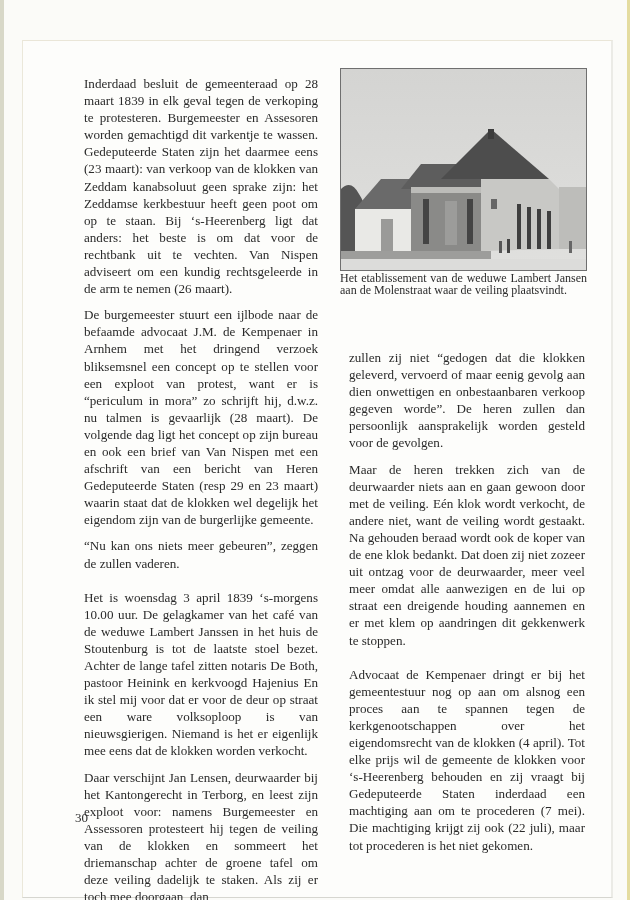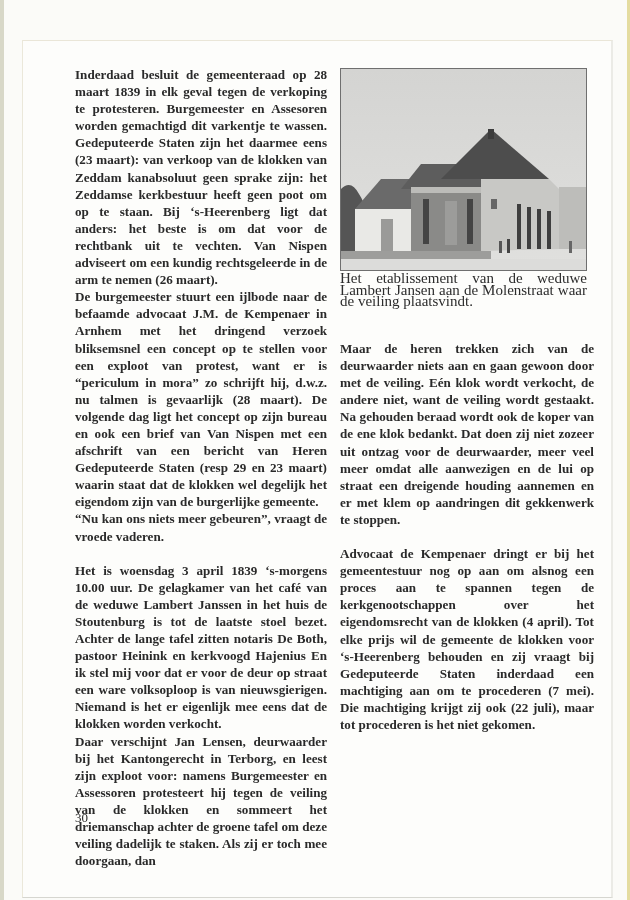--- a/index.html
+++ b/index.html
@@ -25,55 +25,55 @@
       border-left: 1px solid #ebe8da;
       border-right: 2px solid #ebebe6;
       border-bottom: 1px solid #d6d6d0;
     }
     .col {
       position: absolute;
       font-size: 13.1px;
       line-height: 17.1px;
       text-align: justify;
     }
-    .col p { margin: 0; font-weight: bold; }
+    .col p { margin: 9px; }
     .col p.gap { margin-top: 17px; }
     .col-left { left: 75px; top: 66px; width: 252px; }
     .col-right { left: 340px; top: 340px; width: 254px; }
     .page-number {
       position: absolute; left: 75px; top: 810px;
       font-size: 13px;
     }
     .figure {
       position: absolute; left: 340px; top: 68px; width: 247px;
     }
     .photo {
       width: 245px; height: 201px;
       border: 1px solid #6f6f6f;
       background: #d7d7d5;
       position: relative; overflow: hidden;
     }
     .photo svg { display: block; }
     .caption {
-      font-size: 15px; line-height: 11.5px;
+      font-size: 12px; line-height: 11.5px;
       text-align: justify; margin-top: 2px;
       color: #2c2c2c;
     }
   </style>
 </head>
 <body>
 
 <div class="left-strip"></div>
 <div class="right-strip"></div>
 <div class="page-sheet"></div>
 
 <div class="col col-left">
   <p>Inderdaad besluit de gemeenteraad op 28 maart 1839 in elk geval tegen de verkoping te protesteren. Burgemeester en Assesoren worden gemachtigd dit varkentje te wassen. Gedeputeerde Staten zijn het daarmee eens (23 maart): van verkoop van de klokken van Zeddam kanabsoluut geen sprake zijn: het Zeddamse kerkbestuur heeft geen poot om op te staan. Bij ‘s-Heerenberg ligt dat anders: het beste is om dat voor de rechtbank uit te vechten. Van Nispen adviseert om een kundig rechtsgeleerde in de arm te nemen (26 maart).</p>
   <p>De burgemeester stuurt een ijlbode naar de befaamde advocaat J.M. de Kempenaer in Arnhem met het dringend verzoek bliksemsnel een concept op te stellen voor een exploot van protest, want er is “periculum in mora” zo schrijft hij, d.w.z. nu talmen is gevaarlijk (28 maart). De volgende dag ligt het concept op zijn bureau en ook een brief van Van Nispen met een afschrift van een bericht van Heren Gedeputeerde Staten (resp 29 en 23 maart) waarin staat dat de klokken wel degelijk het eigendom zijn van de burgerlijke gemeente.</p>
-  <p>“Nu kan ons niets meer gebeuren”, vraagt de vroede vaderen.</p>
+  <p>“Nu kan ons niets meer gebeuren”, zeggen de zullen vaderen.</p>
   <p class="gap">Het is woensdag 3 april 1839 ‘s-morgens 10.00 uur. De gelagkamer van het café van de weduwe Lambert Janssen in het huis de Stoutenburg is tot de laatste stoel bezet. Achter de lange tafel zitten notaris De Both, pastoor Heinink en kerkvoogd Hajenius En ik stel mij voor dat er voor de deur op straat een ware volksoploop is van nieuwsgierigen. Niemand is het er eigenlijk mee eens dat de klokken worden verkocht.</p>
   <p>Daar verschijnt Jan Lensen, deurwaarder bij het Kantongerecht in Terborg, en leest zijn exploot voor: namens Burgemeester en Assessoren protesteert hij tegen de veiling van de klokken en sommeert het driemanschap achter de groene tafel om deze veiling dadelijk te staken. Als zij er toch mee doorgaan, dan</p>
 </div>
 
 <div class="page-number">30</div>
 
 <div class="figure">
   <div class="photo">
     <svg width="245" height="201" viewBox="0 0 245 201">
       <defs>
@@ -115,15 +115,16 @@
 
       <rect x="158" y="172" width="3" height="12" fill="#555"></rect>
       <rect x="166" y="170" width="3" height="14" fill="#444"></rect>
       <rect x="228" y="172" width="3" height="12" fill="#666"></rect>
     </svg>
   </div>
   <div class="caption">Het etablissement van de weduwe Lambert Jansen aan de Molenstraat waar de veiling plaatsvindt.</div>
 </div>
 
 <div class="col col-right">
+  <p>zullen zij niet “gedogen dat die klokken geleverd, vervoerd of maar eenig gevolg aan dien onwettigen en onbestaanbaren verkoop gegeven worde”. De heren zullen dan persoonlijk aansprakelijk worden gesteld voor de gevolgen.</p>
   <p>Maar de heren trekken zich van de deurwaarder niets aan en gaan gewoon door met de veiling. Eén klok wordt verkocht, de andere niet, want de veiling wordt gestaakt. Na gehouden beraad wordt ook de koper van de ene klok bedankt. Dat doen zij niet zozeer uit ontzag voor de deurwaarder, meer veel meer omdat alle aanwezigen en de lui op straat een dreigende houding aannemen en er met klem op aandringen dit gekkenwerk te stoppen.</p>
   <p class="gap">Advocaat de Kempenaer dringt er bij het gemeentestuur nog op aan om alsnog een proces aan te spannen tegen de kerkgenootschappen over het eigendomsrecht van de klokken (4 april). Tot elke prijs wil de gemeente de klokken voor ‘s-Heerenberg behouden en zij vraagt bij Gedeputeerde Staten inderdaad een machtiging aan om te procederen (7 mei). Die machtiging krijgt zij ook (22 juli), maar tot procederen is het niet gekomen.</p>
 </div>
 
 </body></html>

